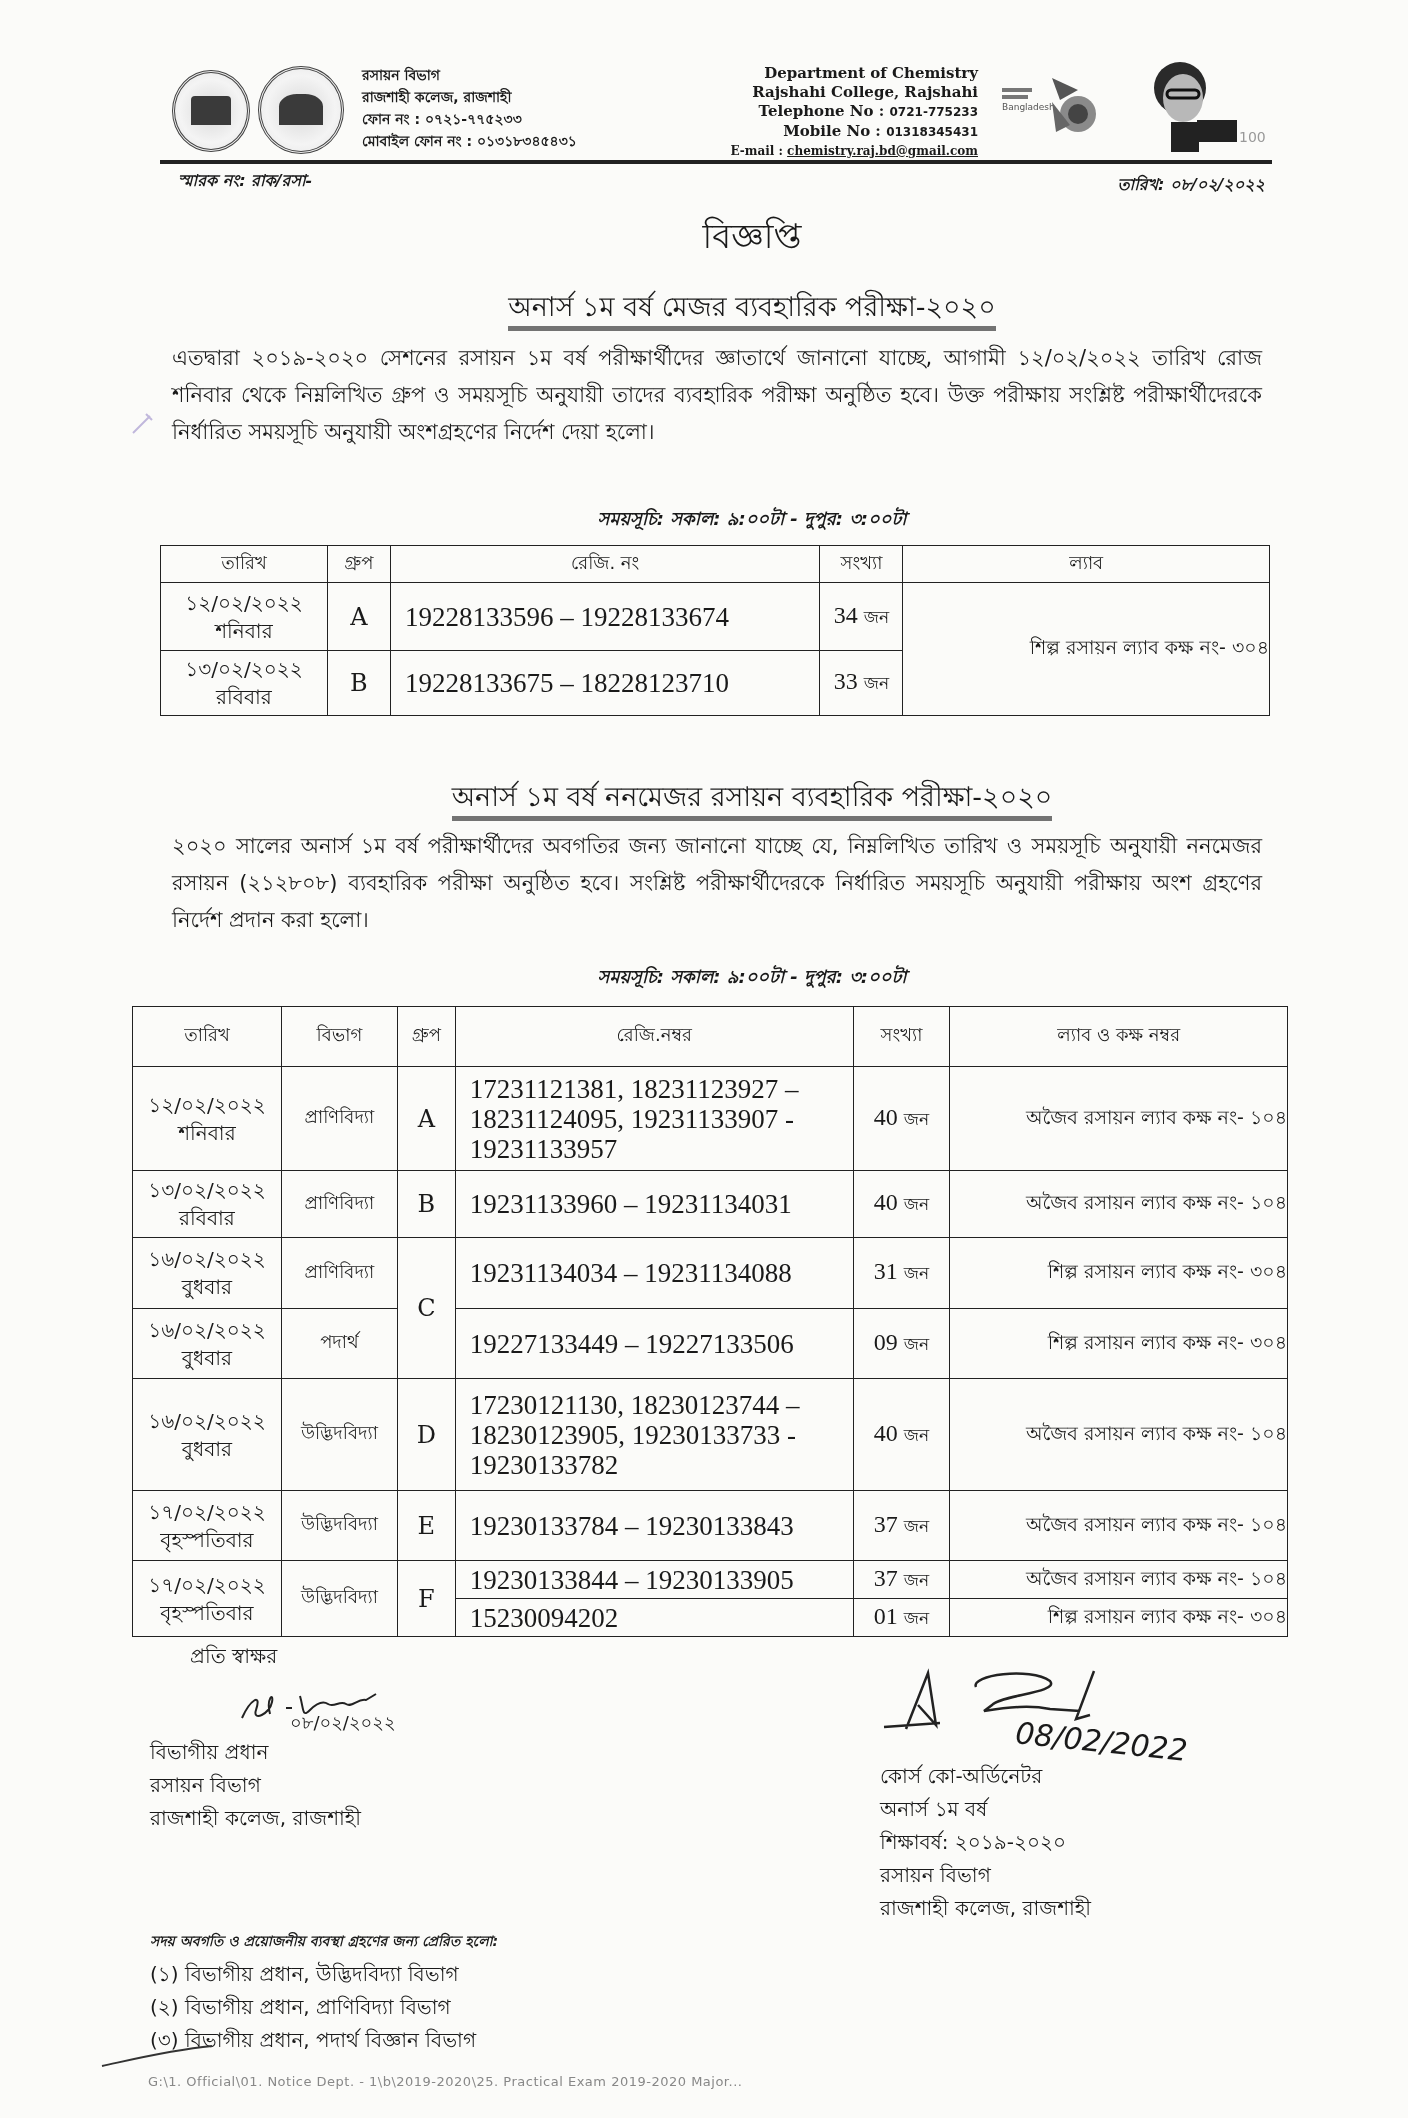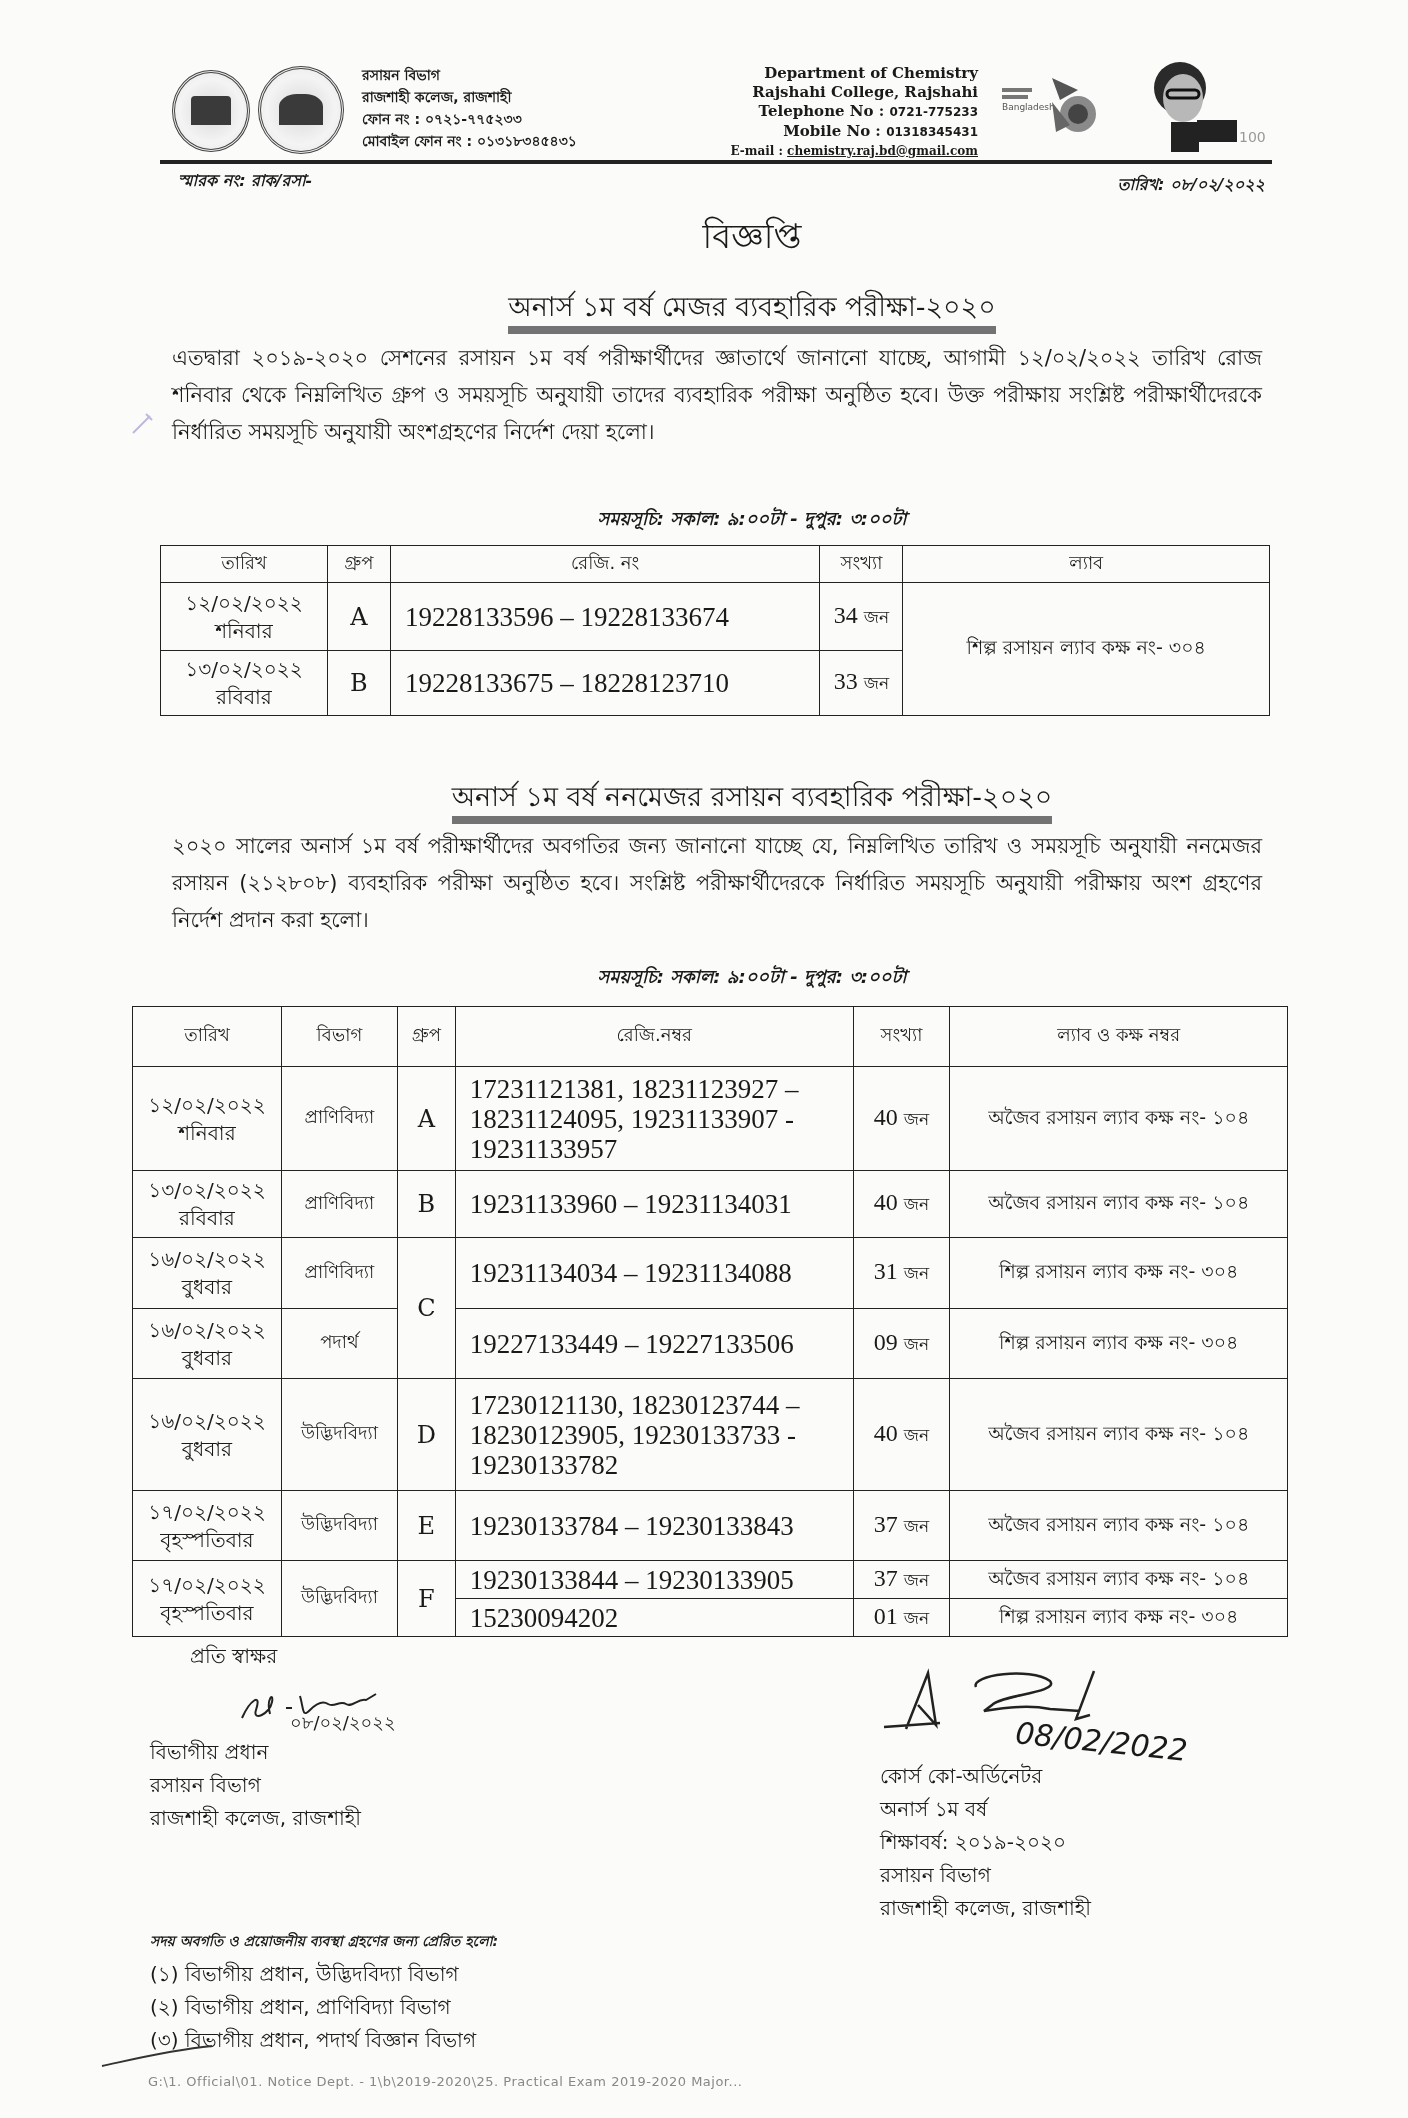--- a/index.html
+++ b/index.html
@@ -19,33 +19,33 @@
   .hdr-en .email u { text-decoration: underline; }
   .emblem { position: absolute; left: 1000px; top: 70px; width: 105px; height: 70px; }
   .portrait { position: absolute; left: 1135px; top: 58px; width: 140px; height: 95px; }
   .hdr-rule { position: absolute; left: 160px; top: 160px; width: 1112px; height: 4px; background: #222; }
   .ref { position: absolute; left: 178px; top: 168px; font-style: italic; font-size: 16px; font-weight: bold; }
   .date { position: absolute; right: 143px; top: 172px; font-style: italic; font-size: 16px; font-weight: bold; }
 
   .title { position: absolute; left: 0; width: 100%; text-align: center; margin-left: 48px; }
   .notice-title { top: 210px; font-size: 34px; }
   .sec-title { font-size: 27px; }
-  .sec-title span { border-bottom: 8px solid #737373; padding-bottom: 4px; }
+  .sec-title span { border-bottom: 5px solid #737373; padding-bottom: 4px; }
   .para { position: absolute; left: 172px; width: 1090px; font-size: 21px; line-height: 37px; text-align: justify; }
   .sched { font-size: 18px; font-style: italic; font-weight: bold; }
 
   table { position: absolute; border-collapse: collapse; }
   td, th { border: 1.5px solid #222; padding: 0; text-align: center; vertical-align: middle; font-weight: normal; }
   th { font-size: 18px; }
   .cell-date { font-size: 20px; line-height: 28px; }
   .cell-grp { font-family: "DejaVu Serif", serif; font-size: 24px; }
   .cell-reg { font-family: "Liberation Serif", "DejaVu Serif", serif; font-size: 27px; text-align: left; padding-left: 14px; line-height: 30px; }
   .cell-cnt { font-family: "Liberation Serif", serif; font-size: 24px; }
   .cell-cnt .unit { font-family: "DejaVu Sans", sans-serif; font-size: 17px; }
-  .cell-lab { font-size: 19px; }
+  .cell-lab { font-size: 19px; text-align: right; }
   .cell-dept { font-size: 18px; }
 
   .sig-block { position: absolute; text-align: left; font-size: 20px; line-height: 33px; }
   .sig-svg { position: absolute; }
   .dist { position: absolute; left: 150px; top: 1925px; font-size: 20px; line-height: 33px; }
   .dist .lead { font-style: italic; font-weight: bold; font-size: 14px; text-align: center; }
   .footer-path { position: absolute; left: 148px; top: 2074px; font-size: 13px; color: #888; letter-spacing: 0.5px; }
   .stray { position: absolute; left: 128px; top: 408px; width: 30px; height: 30px; }
 </style>
 </head>

